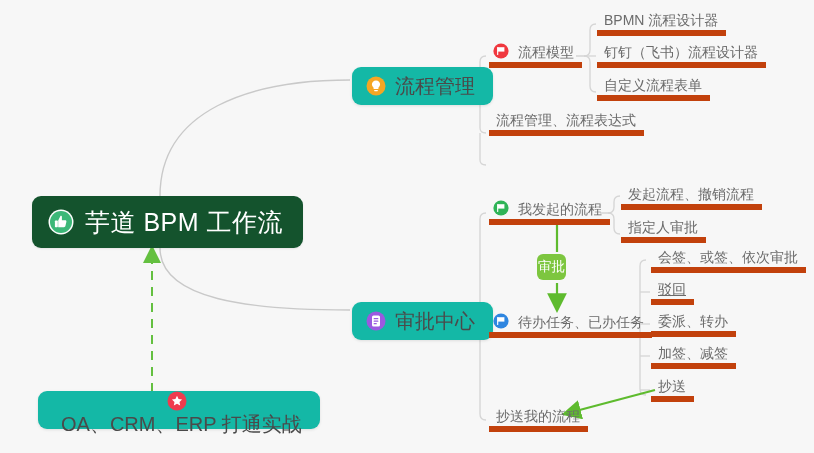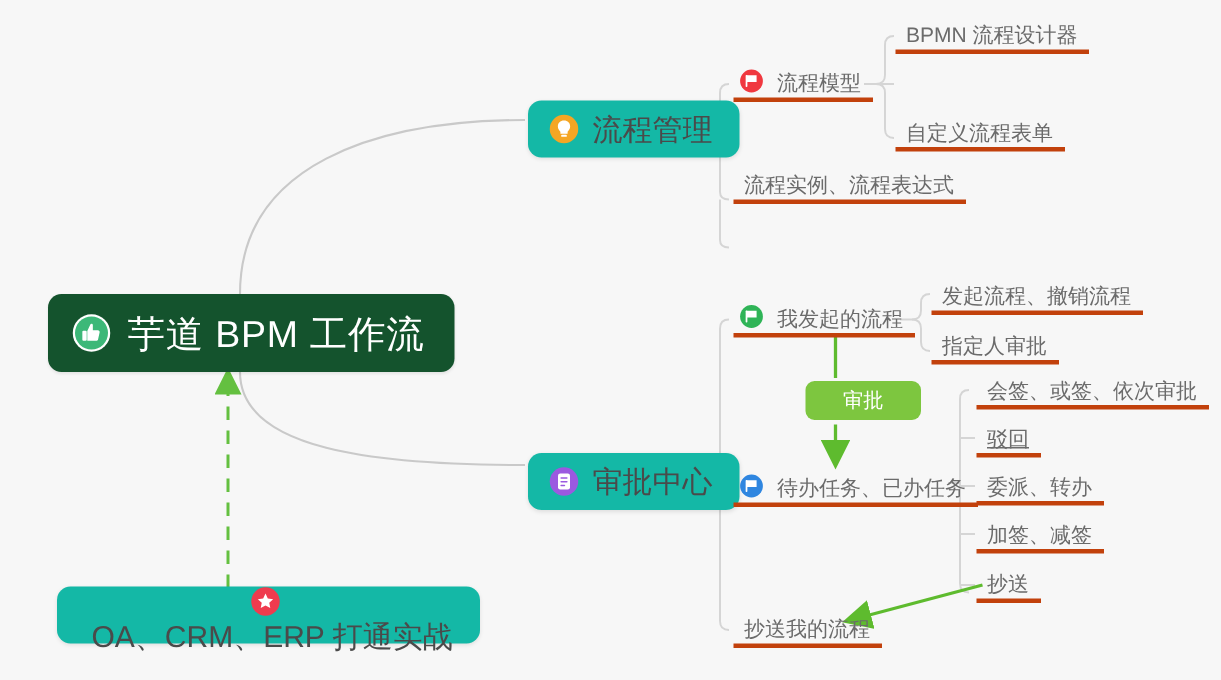--- a/index.html
+++ b/index.html
@@ -56,35 +56,35 @@
     box-shadow: 0 1px 3px rgba(0,0,0,0.10);
   }
   .card-label { margin-left: 9px; }
 
   
   .leaf-node {
     font-size: 14px;
     color: #6b6b6b;
     height: 30px;
     padding: 0 8px 0 7px;
-    border-bottom: 3px solid #c2410c;
+    border-bottom: 6px solid #c2410c;
     align-items: flex-end;
     padding-bottom: 3px;
     justify-content: center;
   }
   .leaf-node.with-icon { padding-left: 4px; }
   .leaf-label { margin-left: 0; line-height: 1; }
   .leaf-node.with-icon .leaf-label { margin-left: 9px; }
 
   
   .tag-node {
     background: #7dc63f;
     border-radius: 6px;
     height: 26px;
-    padding: 0 25px;
+    padding: 0 1px;
     color: #ffffff;
     font-size: 13.5px;
     justify-content: flex-start;
   }
 
   
   .icon {
     display: inline-block;
     flex: 0 0 auto;
     line-height: 0;
@@ -188,27 +188,30 @@
         <rect x="4.1" y="4.0" width="1.15" height="8.0" rx="0.5" fill="#ffffff"></rect>
       </svg>
     </span>
     <span class="leaf-label">流程模型</span>
   </div>
 
   <div class="node leaf-node" style="left:597px; top:6px;">
     <span class="leaf-label">BPMN 流程设计器</span>
   </div>
 
+  <div class="node leaf-node" style="left:597px; top:38px;">
+    <span class="leaf-label">钉钉（飞书）流程设计器</span>
+  </div>
 
   <div class="node leaf-node" style="left:597px; top:71px;">
     <span class="leaf-label">自定义流程表单</span>
   </div>
 
   <div class="node leaf-node" style="left:489px; top:106px;">
-    <span class="leaf-label">流程实例、流程表达式</span>
+    <span class="leaf-label">流程管理、流程表达式</span>
   </div>
 
 
   <div class="node card-node" style="left:352px; top:302px;">
     <span class="icon">
       <svg width="20" height="20" viewBox="0 0 20 20">
         <circle cx="10" cy="10" r="9.5" fill="#9b59e0"></circle>
         <rect x="6.0" y="4.6" width="8.0" height="10.8" rx="1.5" fill="#ffffff"></rect>
         <rect x="7.6" y="7.1" width="4.8" height="1.1" rx="0.5" fill="#9b59e0"></rect>
         <rect x="7.6" y="9.6" width="4.8" height="1.1" rx="0.5" fill="#9b59e0"></rect>

